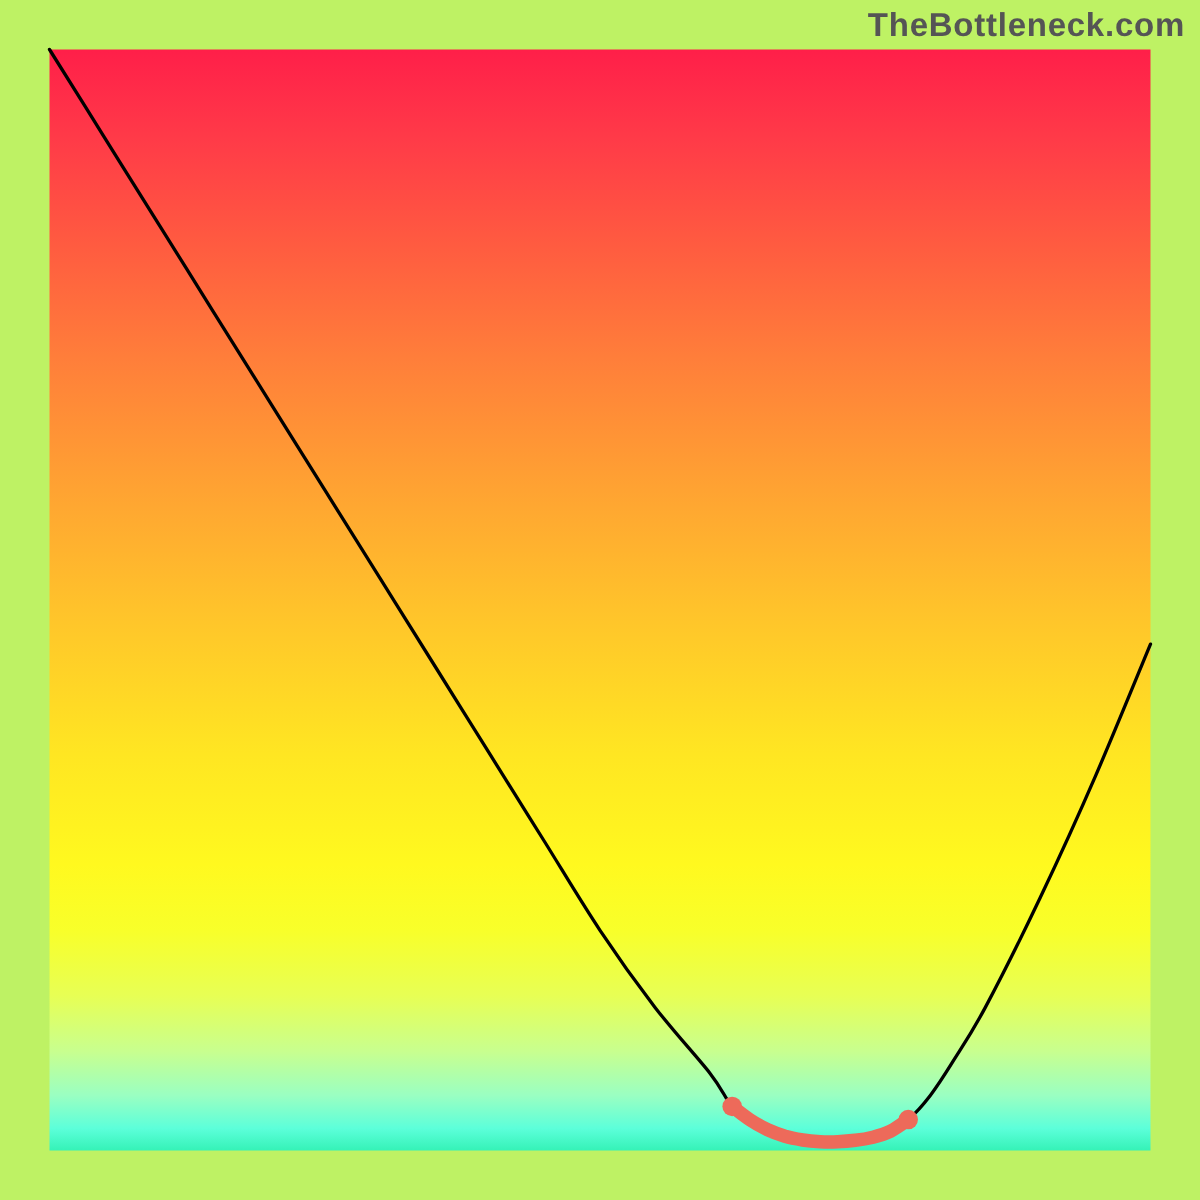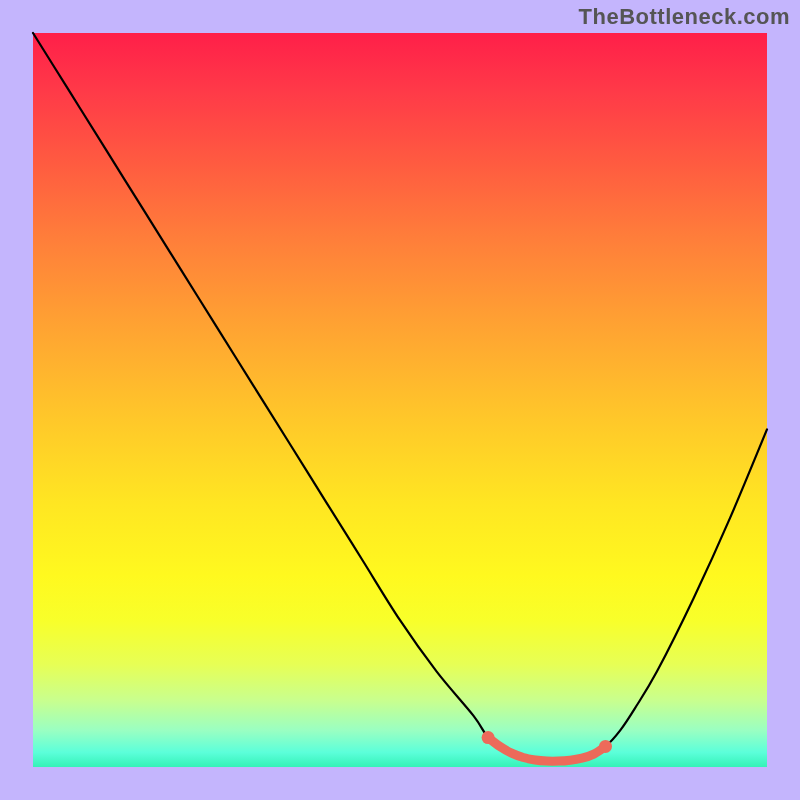--- a/index.html
+++ b/index.html
@@ -8,21 +8,21 @@
     width: 800px;
     height: 800px;
     background: #000;
     overflow: hidden;
     font-family: Arial, Helvetica, sans-serif;
   }
   .frame {
     position: relative;
     width: 800px;
     height: 800px;
-    background: #c4b5fd;
+    background: #bef264;
   }
   .watermark {
     position: absolute;
     top: 4px;
     right: 10px;
     color: #555;
     font-size: 22px;
     font-weight: bold;
     letter-spacing: 0.5px;
     z-index: 5;

